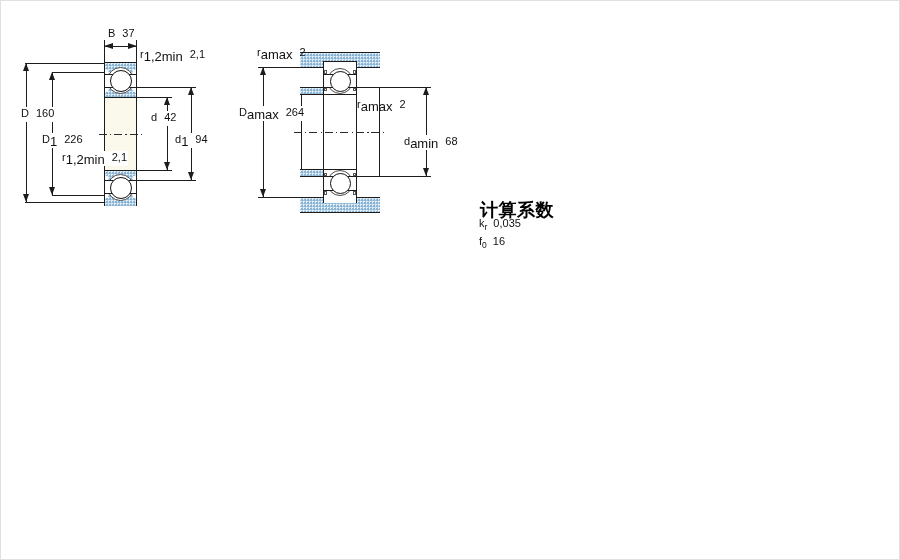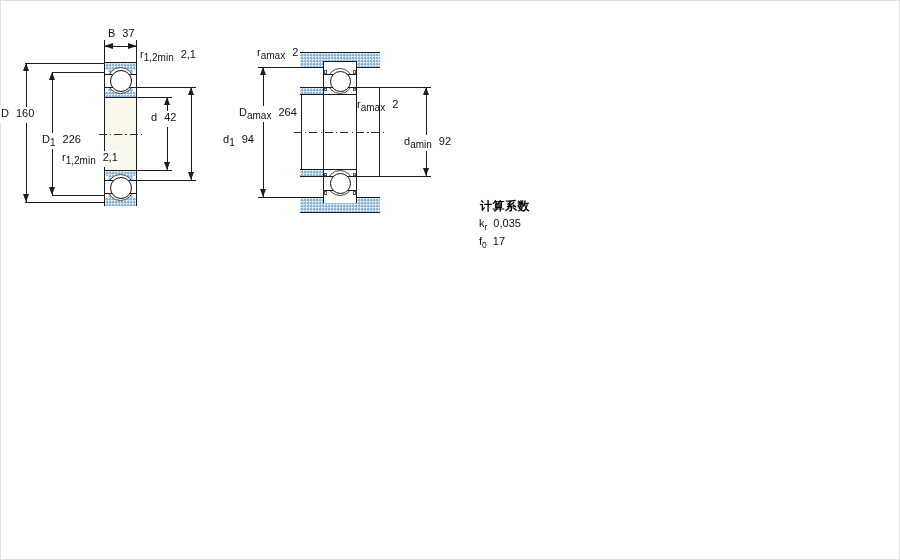--- a/index.html
+++ b/index.html
@@ -22,24 +22,24 @@
   .clip{overflow:hidden;}
   .groove{position:absolute;border-radius:50%;background:#fff;border:1px solid #4a4a4a;box-sizing:border-box;}
   .ball{position:absolute;border-radius:50%;background:#fff;border:1.4px solid #111;box-sizing:border-box;}
   .notch{position:absolute;background:#fff;}
   .notchb{position:absolute;background:#fff;border:1px solid #555;box-sizing:border-box;}
   .a-up{position:absolute;width:0;height:0;border-left:3px solid transparent;border-right:3px solid transparent;border-bottom:8px solid #1c1c1c;}
   .a-dn{position:absolute;width:0;height:0;border-left:3px solid transparent;border-right:3px solid transparent;border-top:8px solid #1c1c1c;}
   .a-lf{position:absolute;width:0;height:0;border-top:3px solid transparent;border-bottom:3px solid transparent;border-right:9px solid #1c1c1c;}
   .a-rt{position:absolute;width:0;height:0;border-top:3px solid transparent;border-bottom:3px solid transparent;border-left:9px solid #1c1c1c;}
   .lbl{position:absolute;font-size:11px;line-height:13px;color:#111;white-space:nowrap;}
-  .lbl .sub{font-size:10px;vertical-align:-3px;}
+  .lbl .sub{font-size:13px;vertical-align:-3px;}
   .lbl .val{margin-left:7px;text-align:center;}
   .lbl.bg{background:#fff;padding:0 1px;}
-  .calc-title{position:absolute;font-size:12px;font-weight:bold;letter-spacing:0.5px;color:#000;}
+  .calc-title{position:absolute;font-size:18px;font-weight:bold;letter-spacing:0.5px;color:#000;}
   .calc-row{position:absolute;font-size:11px;color:#111;white-space:nowrap;}
   .calc-row .sub{font-size:8.5px;vertical-align:-3px;}
   .calc-row .val{margin-left:6px;}
 </style>
 </head>
 <body>
 
 <div id="stage">
 
   <div>
@@ -106,30 +106,30 @@
     <div class="vl" style="left:191px;top:87px;height:93px;"></div>
     <div class="a-up" style="left:188px;top:87px;"></div>
     <div class="a-dn" style="left:188px;top:172px;"></div>
 
     <div class="lbl" style="left:108px;top:27px;">
       <span class="sym">B</span><span class="sub"></span><span class="val">37</span>
     </div>
     <div class="lbl" style="left:140px;top:48px;">
       <span class="sym">r</span><span class="sub">1,2min</span><span class="val">2,1</span>
     </div>
-    <div class="lbl bg" style="left:0;top:107px;">
+    <div class="lbl bg" style="left:20px;top:107px;">
       <span class="sym">D</span><span class="sub"></span><span class="val">160</span>
     </div>
     <div class="lbl bg" style="left:41px;top:133px;">
       <span class="sym">D</span><span class="sub">1</span><span class="val">226</span>
     </div>
     <div class="lbl bg" style="left:150px;top:111px;">
       <span class="sym">d</span><span class="sub"></span><span class="val">42</span>
     </div>
-    <div class="lbl bg" style="left:174px;top:133px;margin-left:48px;">
+    <div class="lbl bg" style="left:174px;top:133px;">
       <span class="sym">d</span><span class="sub">1</span><span class="val">94</span>
     </div>
     <div class="lbl bg" style="left:61px;top:151px;">
       <span class="sym">r</span><span class="sub">1,2min</span><span class="val">2,1</span>
     </div>
   </div>
 
   <div>
 
     <div class="hatch bt bb" style="left:300px;top:52px;width:80px;height:16px;"></div>
@@ -189,27 +189,27 @@
     <div class="lbl" style="left:257px;top:46px;">
       <span class="sym">r</span><span class="sub">amax</span><span class="val">2</span>
     </div>
     <div class="lbl bg" style="left:238px;top:106px;">
       <span class="sym">D</span><span class="sub">amax</span><span class="val">264</span>
     </div>
     <div class="lbl" style="left:357px;top:98px;">
       <span class="sym">r</span><span class="sub">amax</span><span class="val">2</span>
     </div>
     <div class="lbl bg" style="left:403px;top:135px;">
-      <span class="sym">d</span><span class="sub">amin</span><span class="val">92</span>
+      <span class="sym">d</span><span class="sub">amin</span><span class="val">68</span>
     </div>
   </div>
 
   <div>
     <div class="calc-title" style="left:480px;top:198px;">计算系数</div>
     <div class="calc-row" style="left:479px;top:217px;">
       <span class="sym">k</span><span class="sub">r</span><span class="val">0,035</span>
     </div>
     <div class="calc-row" style="left:479px;top:235px;">
-      <span class="sym">f</span><span class="sub">0</span><span class="val">17</span>
+      <span class="sym">f</span><span class="sub">0</span><span class="val">16</span>
     </div>
   </div>
 
 </div>
 
 </body></html>

